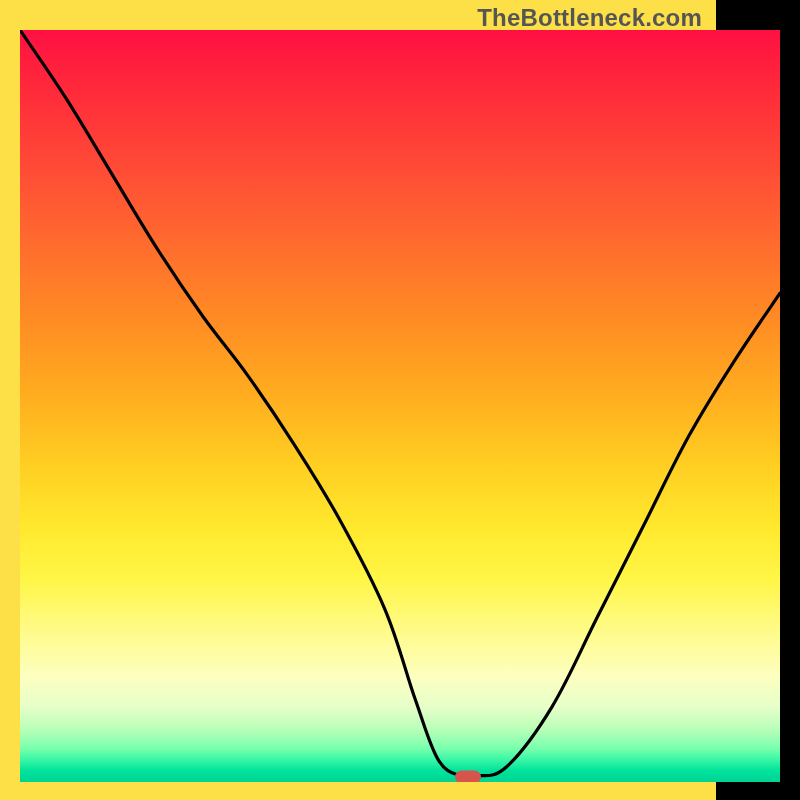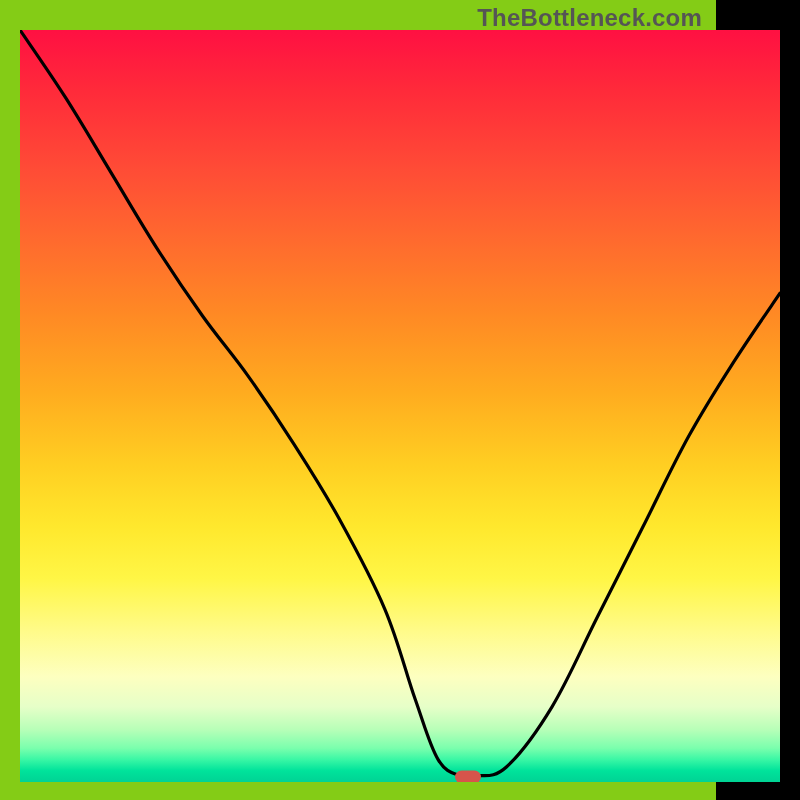--- a/index.html
+++ b/index.html
@@ -7,21 +7,21 @@
     padding: 0;
     width: 800px;
     height: 800px;
     background: #000;
     font-family: Arial, Helvetica, sans-serif;
   }
   .frame {
     position: relative;
     width: 716px;
     height: 800px;
-    background: #84cc16;
+    background: #fde047;
   }
   .attribution {
     position: absolute;
     top: 4px;
     right: 14px;
     color: #555;
     font-size: 24px;
     font-weight: bold;
     letter-spacing: 0.2px;
   }

